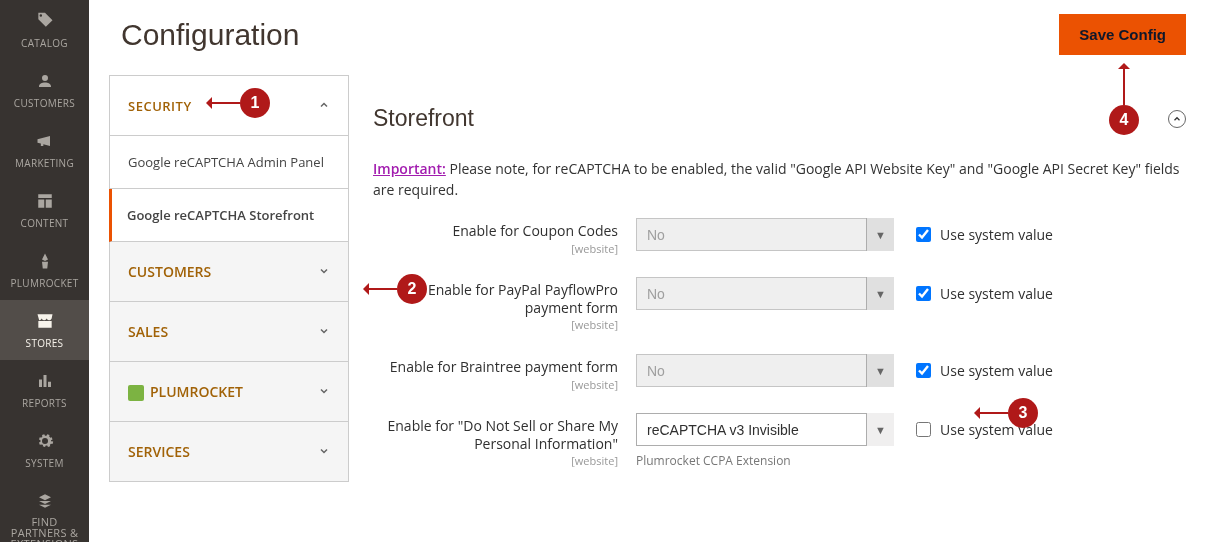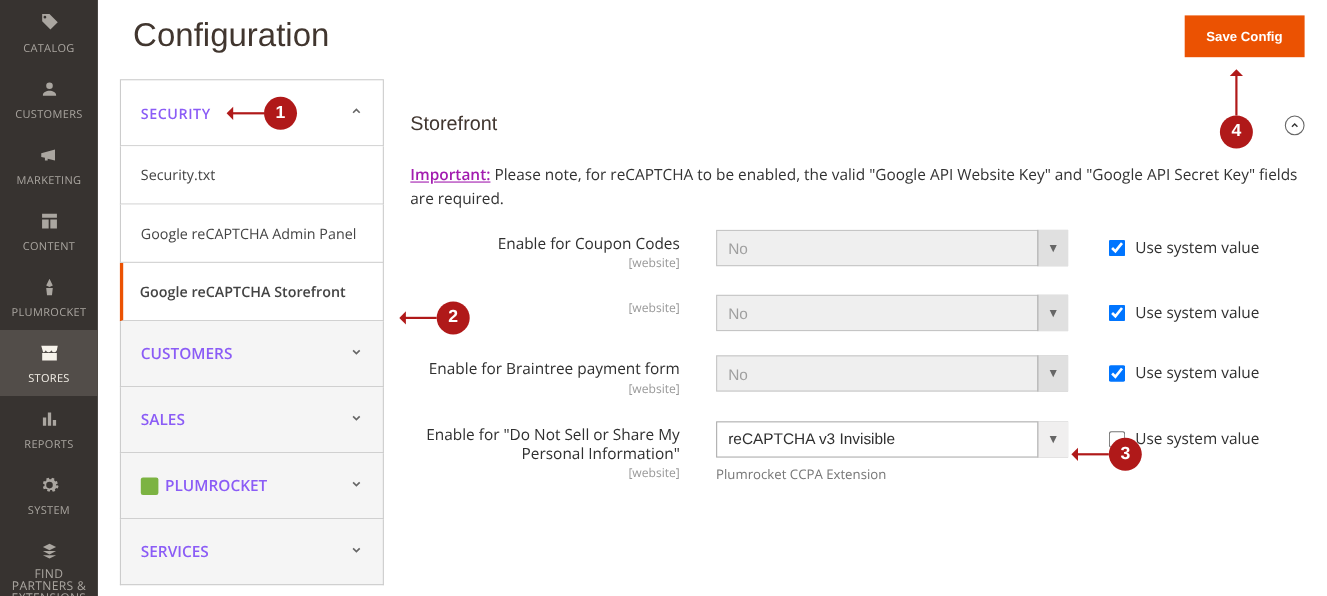--- a/index.html
+++ b/index.html
@@ -39,68 +39,68 @@
   
   .main { flex:1; padding: 0 20px 0 20px; }
   .header {
     display:flex; align-items:center; justify-content:space-between;
     padding: 14px 0 12px;
   }
   .header h1 {
     font-weight: 300; font-size: 30px; margin:0 0 0 12px; color:#41362f; font-family: Arial, sans-serif;
   }
   .btn-save {
-    background:#eb5202; color:#ffffff; border:none; padding: 12px 20px;
-    font-size: 12px; font-weight:600; cursor:pointer;
+    background:#eb5202; color:#0f172a; border:none; padding: 12px 20px;
+    font-size: 15px; font-weight:600; cursor:pointer;
     font-family: Arial, sans-serif;
   }
 
   .cols { display:flex; gap:24px; margin-top: 8px; }
 
   
   .sidebar { width: 240px; }
   .group-header {
     display:flex; align-items:center; justify-content:space-between;
     padding: 20px 18px; border:1px solid #ccc; background:#f5f5f5;
-    font-weight:600; color:#8b5cf6; font-size:14px; cursor:pointer;
+    font-weight:600; color:#a16207; font-size:14px; cursor:pointer;
     border-top-width:0;
   }
   .group-header:first-child { background:#fff; border-top-width:1px; font-weight:600; letter-spacing:.5px;}
   .sidebar .group-header:first-child { font-size:13px;}
   .sidebar-link {
     display:block; padding:17px 18px; border:1px solid #ccc; border-top:0;
     background:#fff; color:#444; cursor:pointer; font-size:13px;
   }
   .sidebar-link.active {
     border-left:3px solid #eb5202; font-weight:600; padding-left:15px;
     background:#fff;
   }
   .sidebar .chev { transform: rotate(0); font-size:14px; color:#666;}
   .sidebar .group-header.open .chev { transform:none; }
 
   
   .content { flex:1; padding-top:30px; }
   .section-title {
-    display:flex; align-items:flex-end; justify-content:space-between;
-    font-size:18px; color:#41362f; padding-bottom:6px; font-family: Arial, sans-serif;
+    display:flex; align-items:center; justify-content:space-between;
+    font-size:23px; color:#41362f; padding-bottom:6px; font-family: Arial, sans-serif;
   }
   .collapse-circle {
     width:18px; height:18px; border:1px solid #666; border-radius:50%;
     display:flex; align-items:center; justify-content:center; font-size:10px;
     cursor:pointer;
   }
   .note { margin: 20px 0 18px; color:#333; line-height:1.5; font-size:14px;}
   .note .imp { color:#a21caf; font-weight:600;text-decoration:underline;}
-  .form-row { display:flex; align-items:flex-start; gap:33px; margin-bottom: 22px;}
+  .form-row { display:flex; align-items:flex-start; gap:18px; margin-bottom: 22px;}
   .form-label {
     width:245px; text-align:right; font-size:14px; color:#303030; line-height:1.25;
     padding-top:4px;
   }
   .form-label .scope { font-size:11px; color:#999; display:block; text-align:right; margin-top:2px;}
-  .select-wrap { width:320px; position:relative;}
+  .select-wrap { width:258px; position:relative;}
   .select {
     width:100%; border:1px solid #adadad; background:#fff; padding:7px 28px 7px 10px;
     font-size:14px; color:#303030; appearance:none; height:33px;
   }
   .select:disabled { background:#e9e9e9; color:#777; }
   .select-arrow {
     position:absolute; right:0; top:0; width:28px; height:33px;
     border-left:1px solid #adadad; background:#f0efef;
     display:flex; align-items:center; justify-content:center; pointer-events:none;
     color:#666; font-size:11px;
@@ -219,21 +219,20 @@
 
       <div class="sidebar">
         <div class="group-header open">
           <span>SECURITY</span>
           <span class="chev">
             <svg width="12" height="12" viewBox="0 0 24 24" fill="none" stroke="#666" stroke-width="3">
                 <path d="M6 15l6-6 6 6"></path>
               </svg>
           </span>
         </div>
-        <a class="sidebar-link">Security.txt</a>
         <a class="sidebar-link">Google reCAPTCHA Admin Panel</a>
         <a class="sidebar-link active">Google reCAPTCHA Storefront</a>
 
         <div class="group-header">
           <span>CUSTOMERS</span>
           <span class="chev">
             <svg width="12" height="12" viewBox="0 0 24 24" fill="none" stroke="#666" stroke-width="3">
                 <path d="M6 9l6 6 6-6"></path>
               </svg>
           </span>
@@ -290,20 +289,21 @@
             <span class="select-arrow">▼</span>
           </div>
           <label class="sysval">
             <input type="checkbox" checked="" style="">
             <span>Use system value</span>
           </label>
         </div>
 
         <div class="form-row">
           <div class="form-label">
+            <span>Enable for PayPal PayflowPro payment form</span>
             <span class="scope">[website]</span>
           </div>
           <div class="select-wrap disabled">
             <select class="select" disabled="">
               <option>No</option>
             </select>
             <span class="select-arrow">▼</span>
           </div>
           <label class="sysval">
             <input type="checkbox" checked="" style="">

